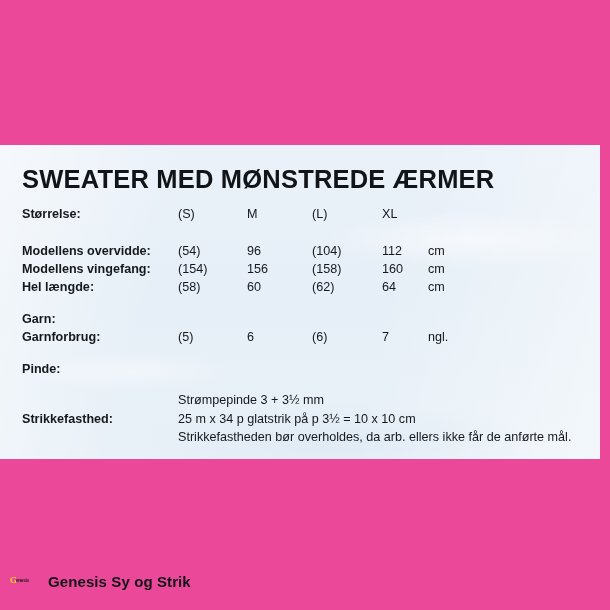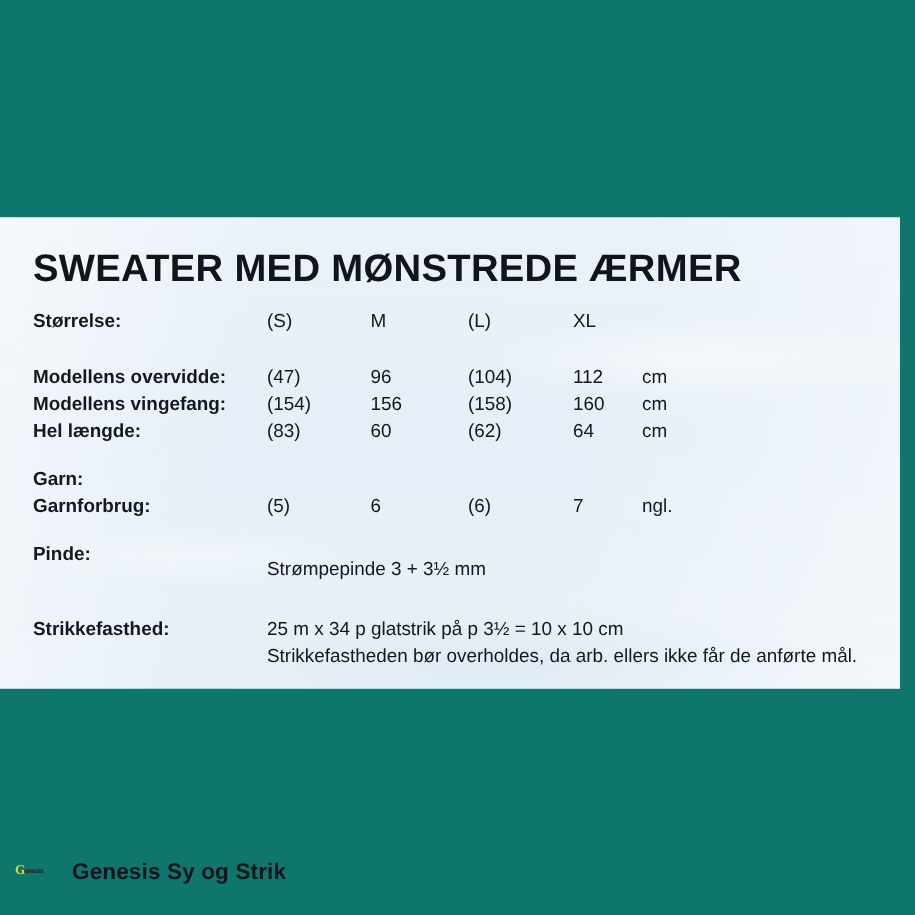--- a/index.html
+++ b/index.html
@@ -13,21 +13,21 @@
     position: relative;
     font-family: "Liberation Sans", sans-serif;
     overflow: hidden;
   }
 
   #page {
     position: absolute;
     left: 0; top: 0;
     width: 610px;
     height: 610px;
-    background: #0f766e;
+    background: #ec4899;
   }
 
   
   #panel {
     position: absolute;
     left: 0px;
     top: 145px;
     width: 600px;
     height: 314px;
     background: #e8f0f8;
@@ -139,39 +139,39 @@
       <div class="row" style="top:62px;">
         <span class="lbl">Størrelse:</span>
         <span class="c c0">(S)</span>
         <span class="c c1">M</span>
         <span class="c c2">(L)</span>
         <span class="c c3">XL</span>
       </div>
 
       <div class="row" style="top:99px;">
         <span class="lbl">Modellens overvidde:</span>
-        <span class="c c0">(47)</span>
+        <span class="c c0">(54)</span>
         <span class="c c1">96</span>
         <span class="c c2">(104)</span>
         <span class="c c3">112</span>
         <span class="c cu">cm</span>
       </div>
 
       <div class="row" style="top:117px;">
         <span class="lbl">Modellens vingefang:</span>
         <span class="c c0">(154)</span>
         <span class="c c1">156</span>
         <span class="c c2">(158)</span>
         <span class="c c3">160</span>
         <span class="c cu">cm</span>
       </div>
 
       <div class="row" style="top:135px;padding-left:18px;">
         <span class="lbl">Hel længde:</span>
-        <span class="c c0">(83)</span>
+        <span class="c c0">(58)</span>
         <span class="c c1">60</span>
         <span class="c c2">(62)</span>
         <span class="c c3">64</span>
         <span class="c cu">cm</span>
       </div>
 
       <div class="row" style="top:167px;">
         <span class="lbl">Garn:</span>
       </div>
 
@@ -180,21 +180,21 @@
         <span class="c c0">(5)</span>
         <span class="c c1">6</span>
         <span class="c c2">(6)</span>
         <span class="c c3">7</span>
         <span class="c cu">ngl.</span>
       </div>
 
       <div class="row" style="top:217px;">
         <span class="lbl">Pinde:</span>
       </div>
-      <div class="row" style="top:227px;">
+      <div class="row" style="top:248px;">
         <span class="free">Strømpepinde 3 + 3½ mm</span>
       </div>
 
       <div class="row" style="top:267px;">
         <span class="lbl">Strikkefasthed:</span>
         <span class="free">25 m x 34 p glatstrik på p 3½ = 10 x 10 cm</span>
       </div>
       <div class="row" style="top:285px;">
         <span class="free">Strikkefastheden bør overholdes, da arb. ellers ikke får de anførte mål.</span>
       </div>

